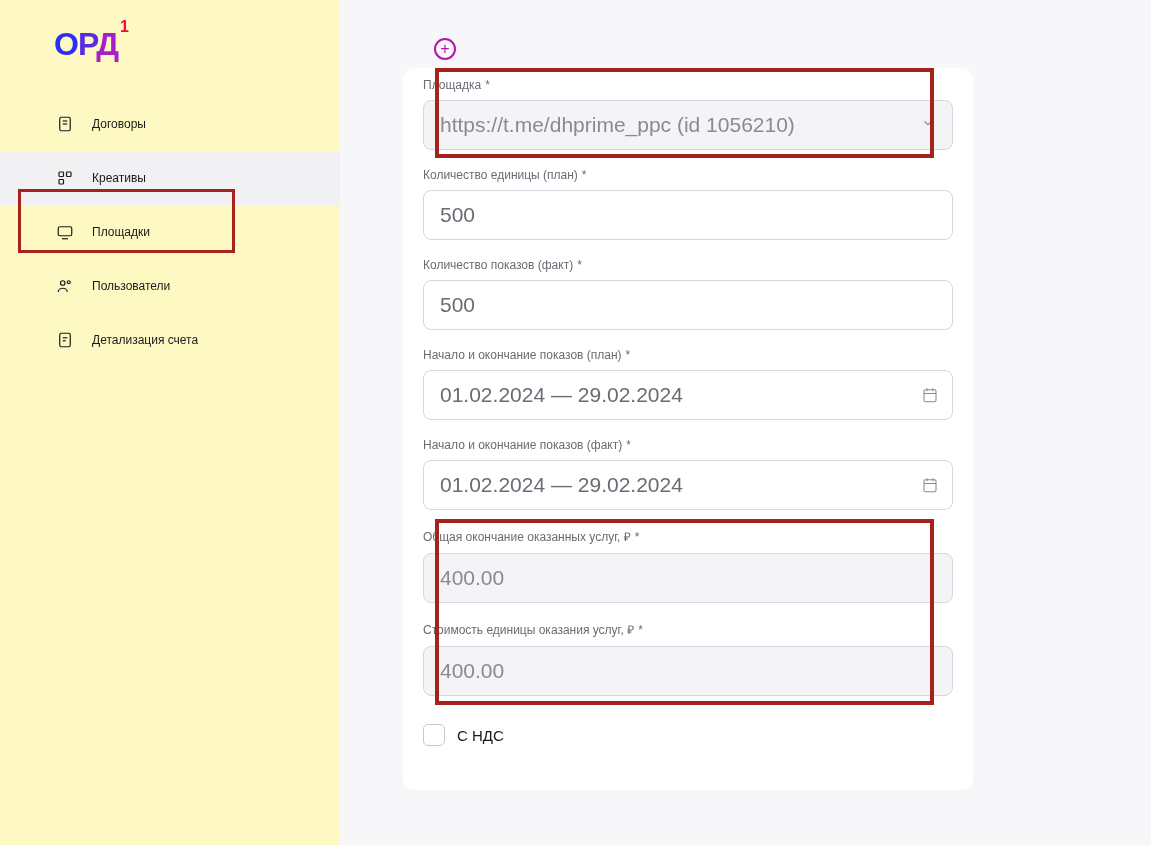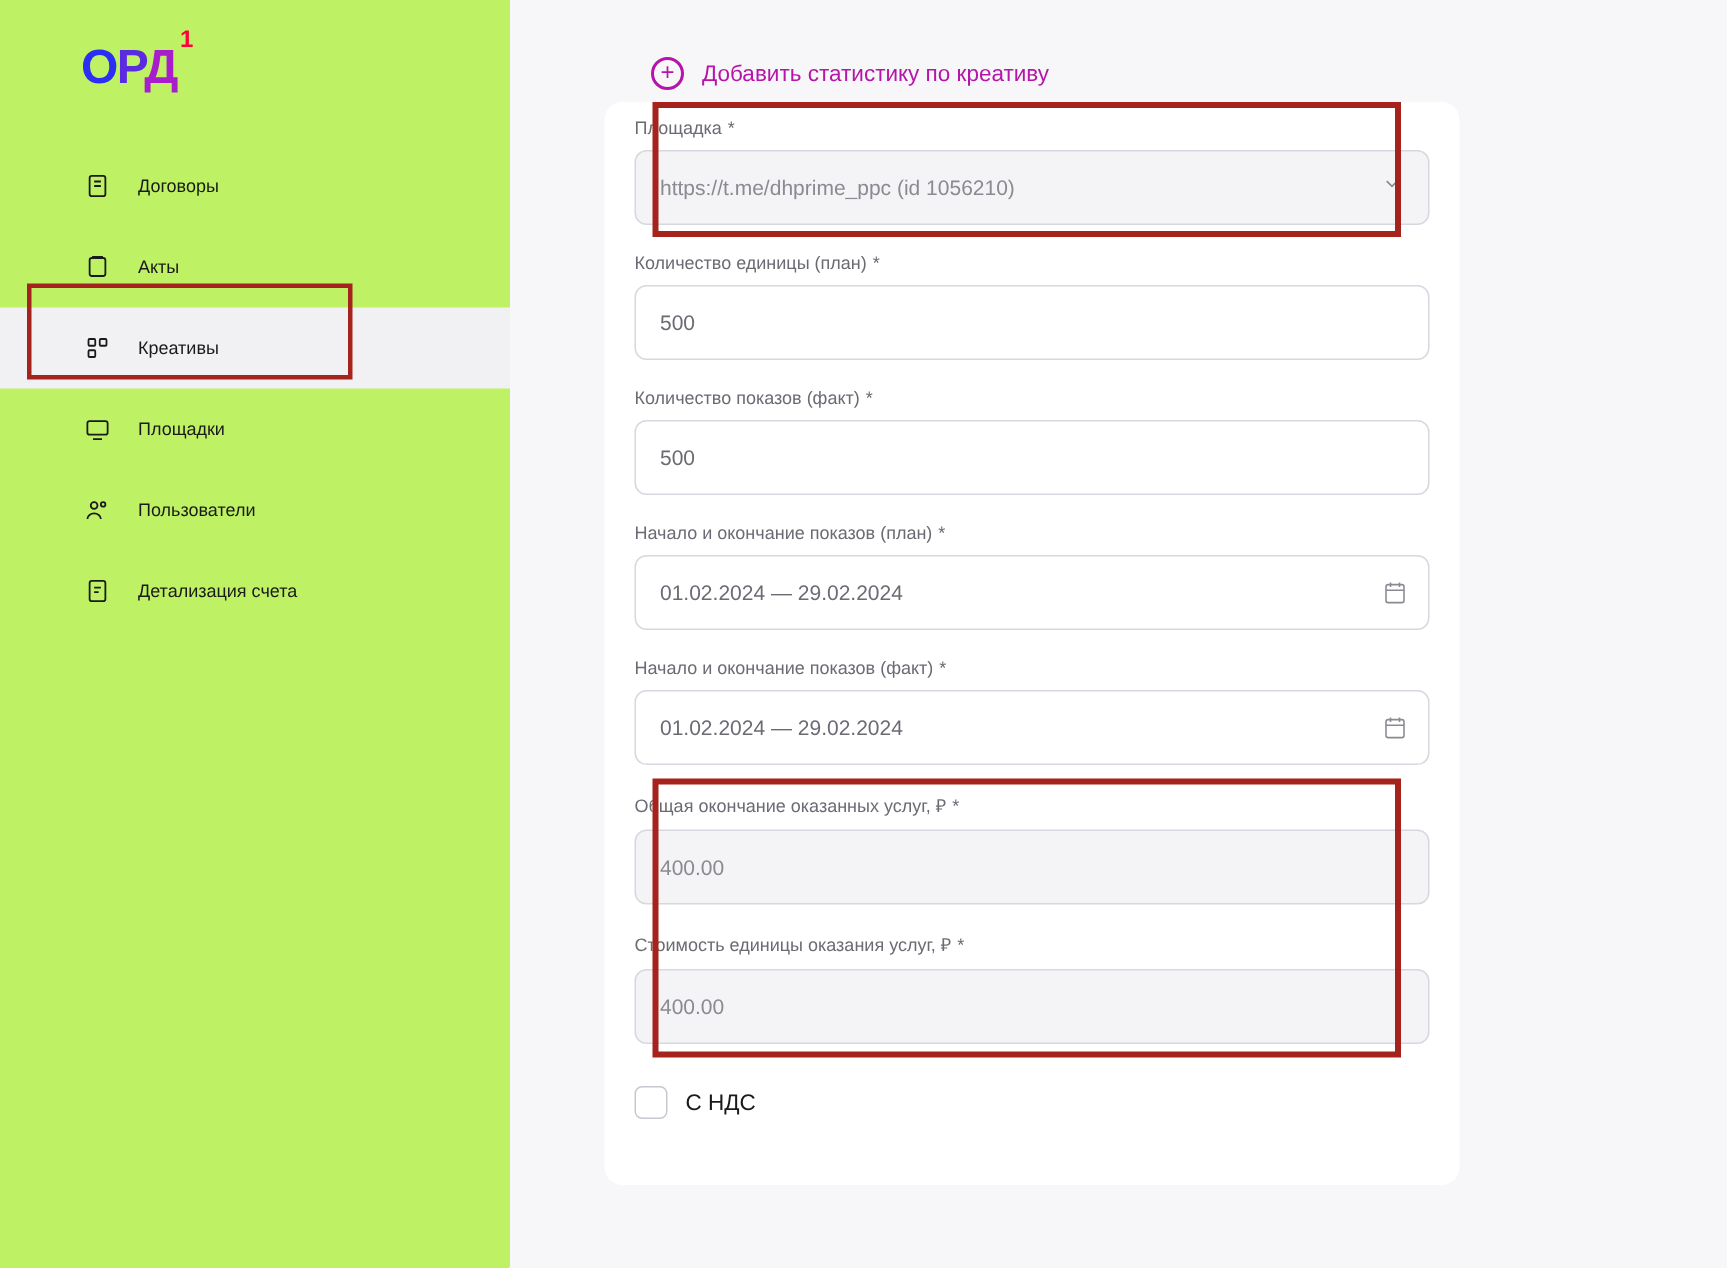--- a/index.html
+++ b/index.html
@@ -10,21 +10,21 @@
       height: 845px;
       overflow: hidden;
       position: relative;
     }
     .sidebar {
       position: absolute;
       left: 0;
       top: 0;
       width: 340px;
       height: 845px;
-      background: #bef264;
+      background: #fef9c3;
       padding-top: 26px;
     }
     .logo {
       margin-left: 54px;
       margin-bottom: 34px;
       display: flex;
       align-items: center;
     }
     .logo-text {
       font-size: 32px;
@@ -133,21 +133,21 @@
     .field-label .req { margin-left: 4px; }
     .input-wrap {
       position: relative;
     }
     .input {
       width: 100%;
       height: 50px;
       border: 1px solid #d7d7df;
       border-radius: 8px;
       padding: 0 16px;
-      font-size: 14px;
+      font-size: 21px;
       color: #6b6b74;
       background: #fff;
       outline: none;
     }
     .input.disabled {
       background: #f4f4f6;
       color: #8a8a92;
     }
     .select-chevron {
       position: absolute;
@@ -216,27 +216,20 @@
   </div>
   <nav class="nav">
     <div class="nav-item">
       <svg class="nav-icon" viewBox="0 0 24 24">
           <rect x="5" y="3" width="14" height="18" rx="2"></rect>
           <line x1="9" y1="8" x2="15" y2="8"></line>
           <line x1="9" y1="12" x2="15" y2="12"></line>
         </svg>
       <span>Договоры</span>
     </div>
-    <div class="nav-item">
-      <svg class="nav-icon" viewBox="0 0 24 24">
-          <rect x="5" y="4" width="14" height="16" rx="2"></rect>
-          <path d="M8 4v-1h8v1"></path>
-        </svg>
-      <span>Акты</span>
-    </div>
     <div class="nav-item active">
       <svg class="nav-icon" viewBox="0 0 24 24">
           <rect x="4" y="4" width="6" height="6" rx="1"></rect>
           <rect x="14" y="4" width="6" height="6" rx="1"></rect>
           <rect x="4" y="14" width="6" height="6" rx="1"></rect>
         </svg>
       <span>Креативы</span>
     </div>
     <div class="nav-item">
       <svg class="nav-icon" viewBox="0 0 24 24">
@@ -260,21 +253,20 @@
           <line x1="9" y1="13" x2="13" y2="13"></line>
         </svg>
       <span>Детализация счета</span>
     </div>
   </nav>
   <div class="red-box-nav"></div>
 </div>
 
 <div class="add-stats">
   <span class="plus-circle">+</span>
-  <span>Добавить статистику по креативу</span>
 </div>
 
 <div class="main">
   <div class="card" style="margin-top:68px; padding-top:10px;">
     <div class="form">
 
       <div class="field-label" style="margin-top:0;">
         <span>Площадка</span><span class="req">*</span>
       </div>
       <div class="input-wrap">

